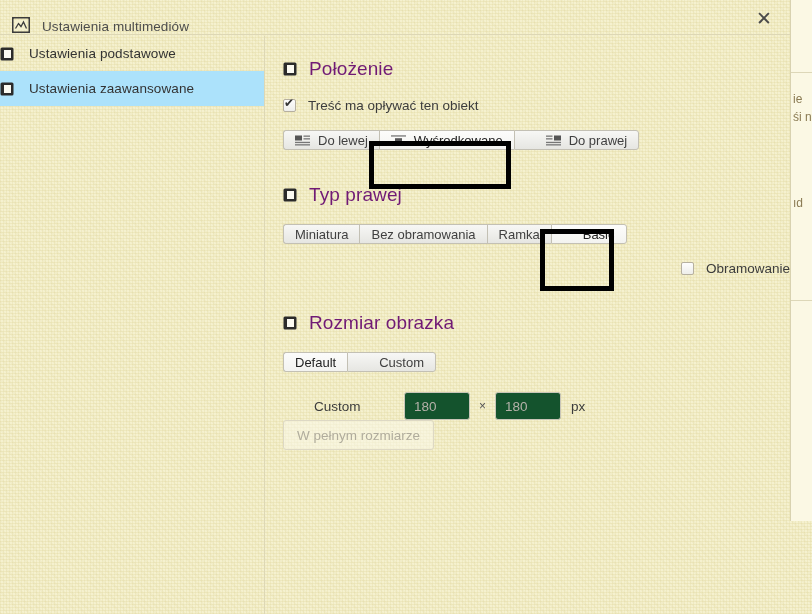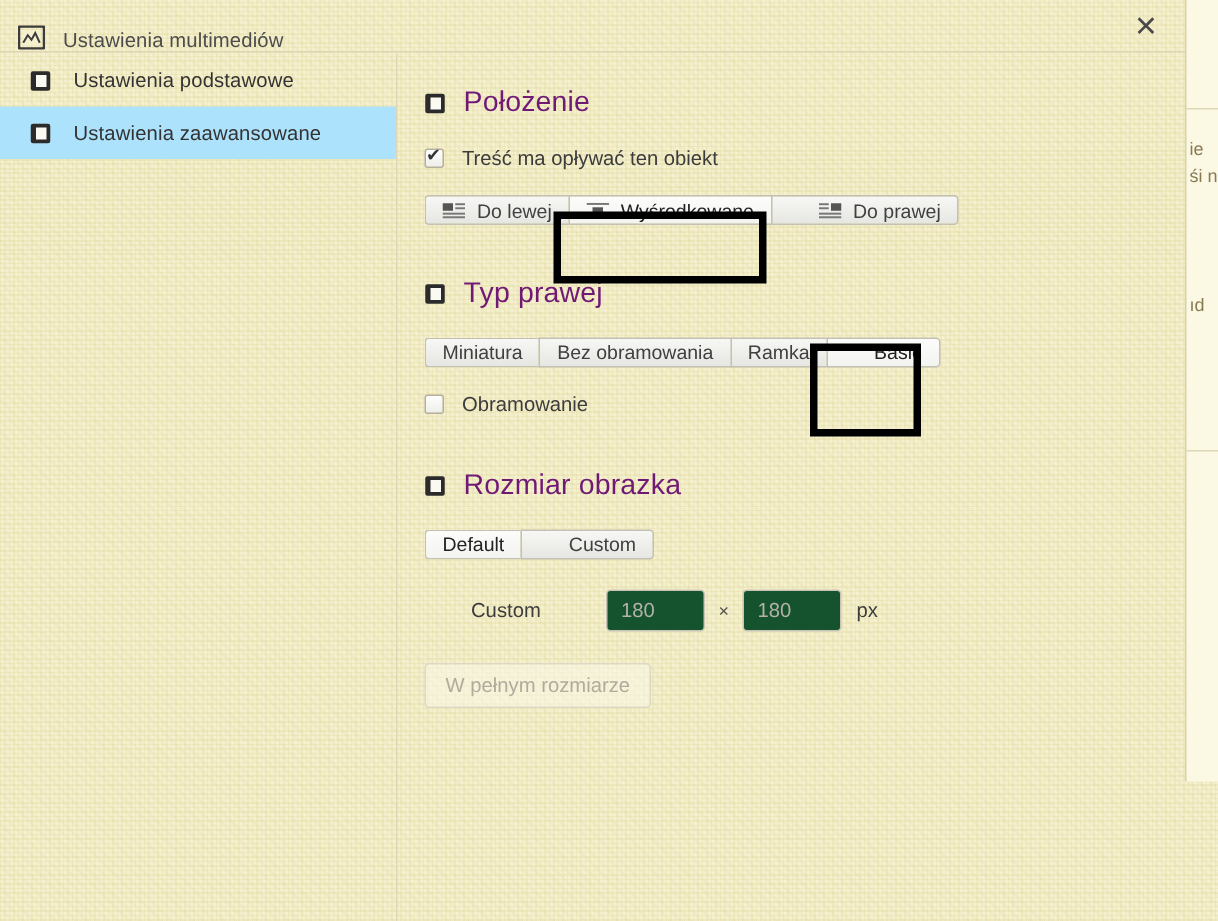--- a/index.html
+++ b/index.html
@@ -69,21 +69,21 @@
     line-height: 1;
   }
 
   
   #sidebar {
     position: absolute; left: 0; top: 36px; width: 265px; height: 578px;
     border-right: 1px solid #ddd7b5;
   }
   .side-item {
     height: 35px; display: flex; align-items: center;
-    padding-left: 20px; cursor: pointer;
+    cursor: pointer;
     font-size: 13.5px; color: #333;
   }
   .side-item.selected { background: #ace2fb; }
   .side-item .si-label { margin-left: 15px; letter-spacing: .1px; }
 
   
   .panel-icon { display:inline-block; line-height:0; }
 
   
   #content {
@@ -153,21 +153,20 @@
     font-size: 13.5px; color: #aaa6a0;
     padding: 0 9px;
     font-family: "Liberation Sans", sans-serif;
     outline: none;
   }
   .num-input::placeholder { color: #b5b1a9; }
   .times { margin: 0 9px; font-size: 12px; color: #555; }
   .unit  { margin-left: 10px; font-size: 13.5px; color: #3c3c3c; }
 
   .flat-btn {
-    margin-top: 21px;
     height: 30px; padding: 0 13px;
     display: inline-flex; align-items: center;
     border: 1px solid #ddd8c4; border-radius: 3px;
     background: rgba(250,248,233,0.55);
     color: #b0ac9c; font-size: 13.5px;
     cursor: default;
   }
 
   .sec-gap-1 { margin-top: 34px; }
   .sec-gap-2 { margin-top: 36px; text-align: center; }
@@ -285,21 +284,21 @@
     <span class="sh-title">Typ prawej</span>
   </div>
 
   <div class="btn-group">
     <div class="gbtn">Miniatura</div>
     <div class="gbtn">Bez obramowania</div>
     <div class="gbtn">Ramka</div>
     <div class="gbtn active">Basic</div>
   </div>
 
-  <div class="check-row" style="margin-top:17px;">
+  <div class="check-row" style="margin-top:17px;justify-content:flex-end;">
     <span class="cbox"></span>
     <span class="cr-label">Obramowanie</span>
   </div>
 
   
   <div class="section-head sec-gap-2">
     <span class="panel-icon">
       <svg width="14" height="14" viewBox="0 0 14 14">
         <rect x="0.5" y="0.5" width="13" height="13" rx="1.5" fill="#2b2b2b"></rect>
         <rect x="4" y="3" width="7" height="8" fill="#fbfaf2"></rect>

